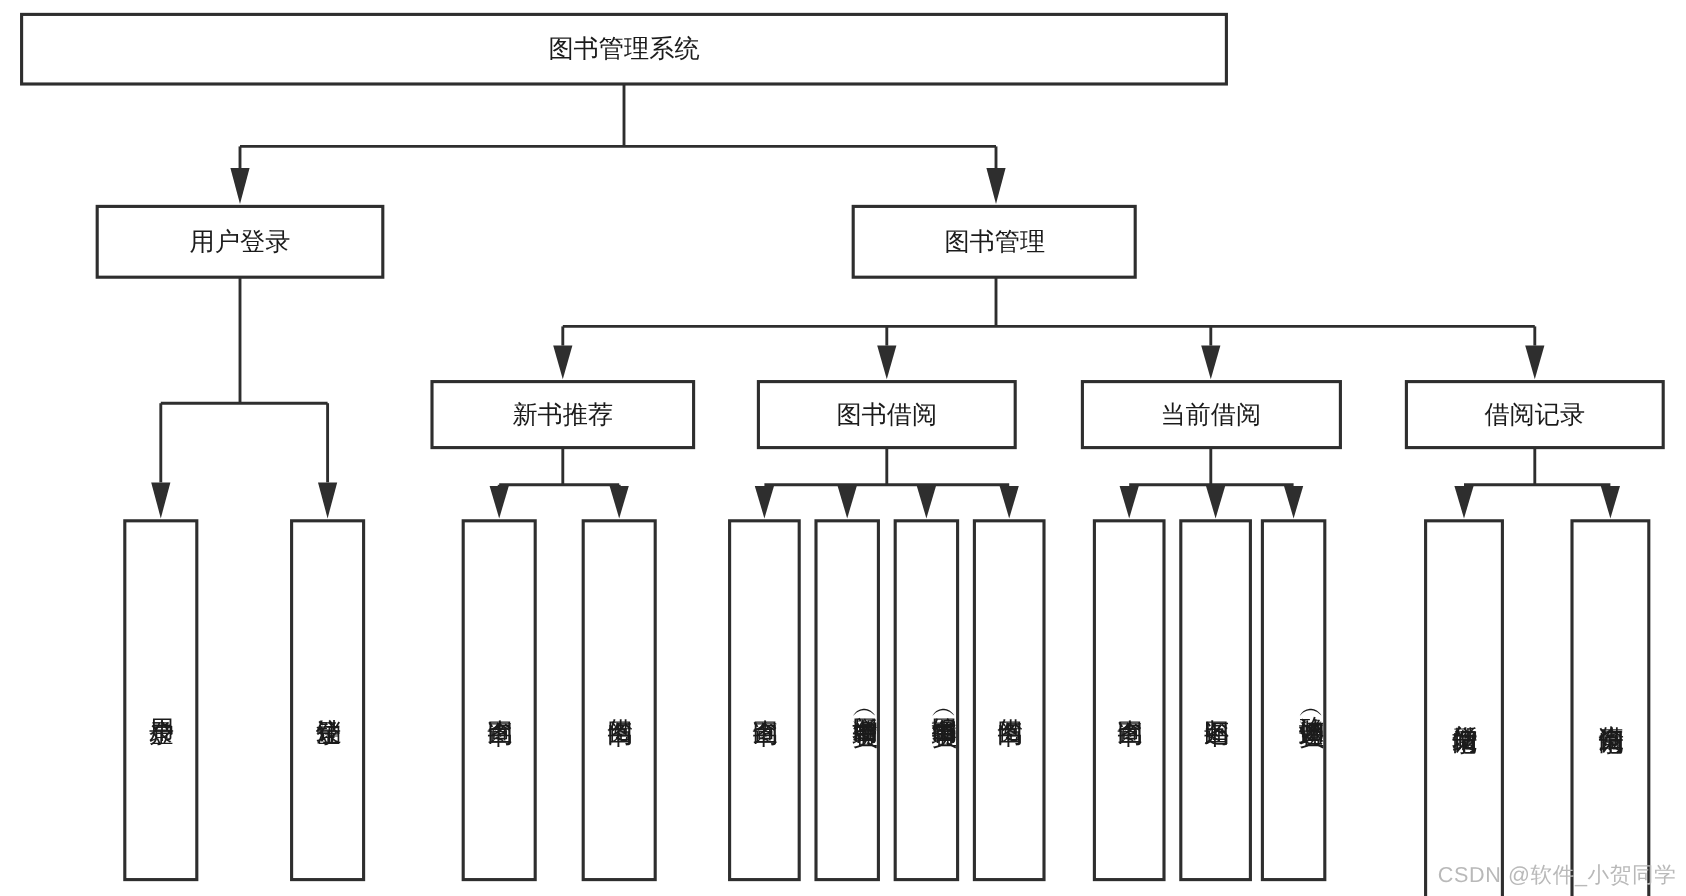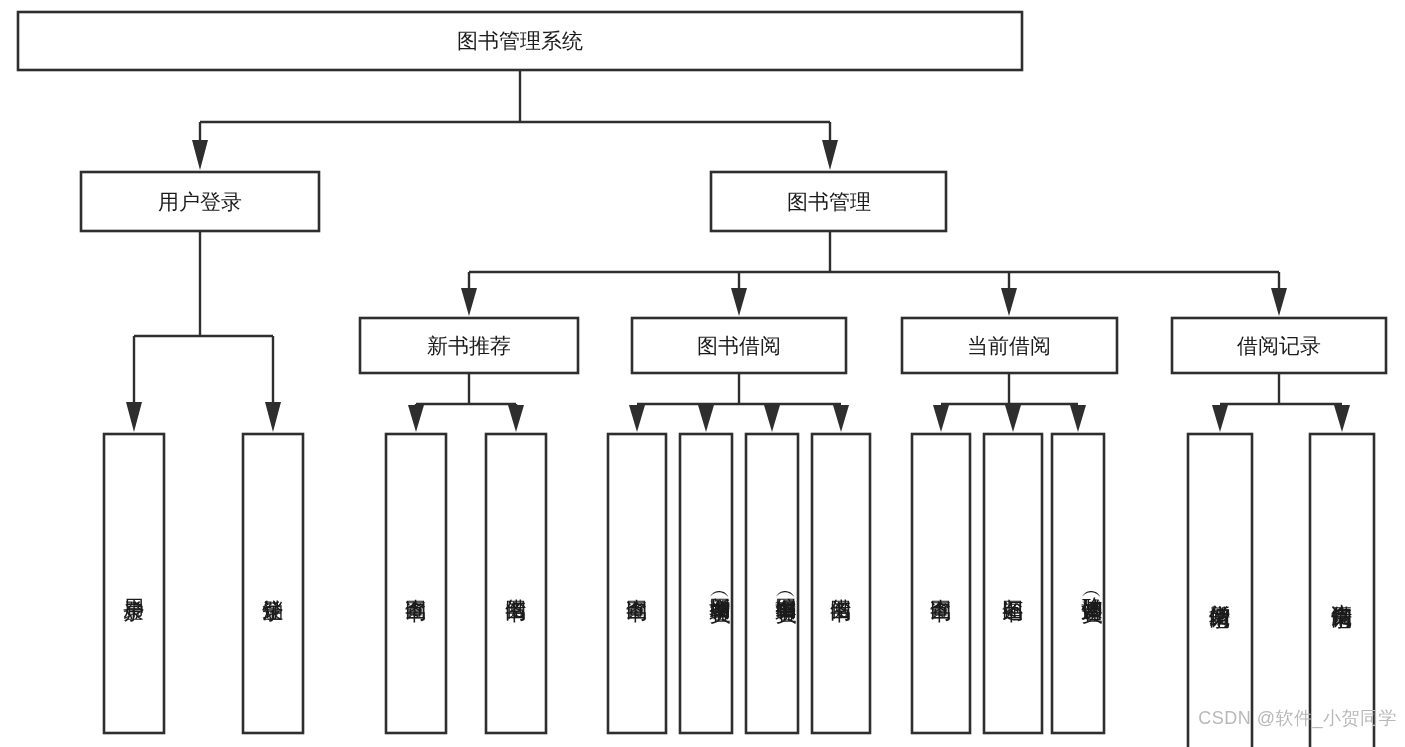--- a/index.html
+++ b/index.html
@@ -58,21 +58,21 @@
     line-height: 1.12;
     color: #1b1b1b;
     letter-spacing: 1px;
     text-align: center;
     white-space: nowrap;
     pointer-events: none;
   }
   .watermark {
     position: absolute;
     right: 8px;
-    bottom: 17px;
+    bottom: 6px;
     font-family: "Liberation Sans", "DejaVu Sans", sans-serif;
     font-size: 18px;
     color: #b9b9b9;
     white-space: nowrap;
     letter-spacing: 0.5px;
   }
 </style>
 </head>
 <body>
 

